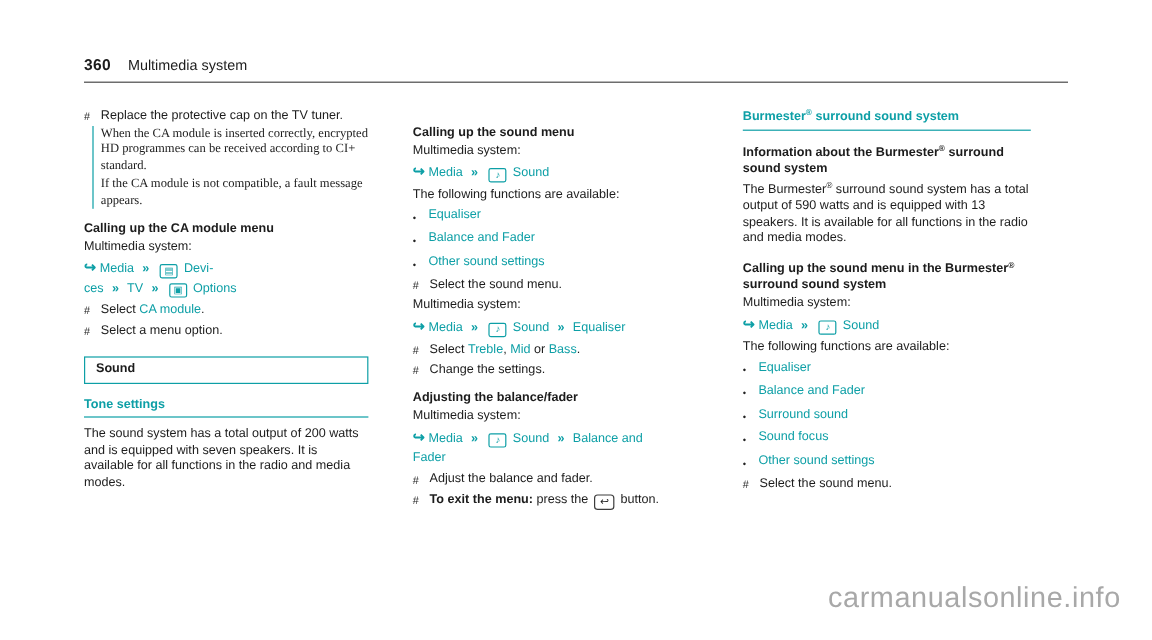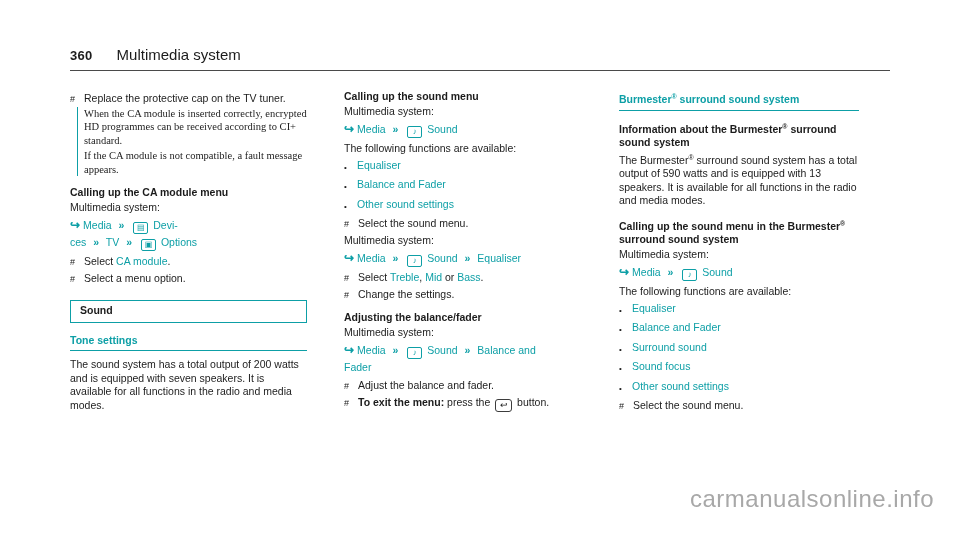--- a/index.html
+++ b/index.html
@@ -10,30 +10,30 @@
   *{margin:0;padding:0;box-sizing:border-box;}
   html,body{width:960px;height:533px;}
   body{
     background:#ffffff;
     font-family:"Liberation Sans", sans-serif;
     color:var(--text);
     position:relative;
     overflow:hidden;
   }
   .page{position:absolute;inset:0;padding:46px 70px 0 70px;}
-  .header{display:flex;align-items:baseline;gap:24px;border-bottom:1px solid #4a4a4a;padding-bottom:7px;}
+  .header{display:flex;align-items:baseline;gap:14px;border-bottom:1px solid #4a4a4a;padding-bottom:7px;}
   .page-number{font-size:13px;font-weight:bold;letter-spacing:.3px;}
-  .chapter{font-size:15px;text-align:right;}
+  .chapter{font-size:12px;text-align:right;}
   .columns{display:flex;gap:37px;margin-top:19px;align-items:flex-start;}
   .col{font-size:10.5px;line-height:13.5px;}
   .col1{width:237px;}
   .col2{width:238px;}
   .col3{width:240px;}
   .h3{font-weight:bold;margin-top:9px;margin-bottom:1px;}
-  .h3:first-child{margin-top:0;}
+  .h3:first-child{margin-top:16px;}
   .teal{color:var(--accent);}
   .step{display:flex;margin:2px 0;}
   .step .marker{flex:0 0 14px;font-size:9px;padding-top:1px;color:#222;}
   .step .content{flex:1;}
   .note{border-left:1px solid var(--accent);padding-left:6px;margin:1px 0 1px -7px;font-family:Liberation Serif, serif;}
   .note .p2{margin-top:2px;}
   .path{color:var(--accent);margin:3px 0 4px;line-height:16px;}
   .arrow-icon{font-size:12px;margin-right:3px;font-weight:bold;}
   .sep{margin:0 4px;font-weight:bold;}
   .icon-box{

